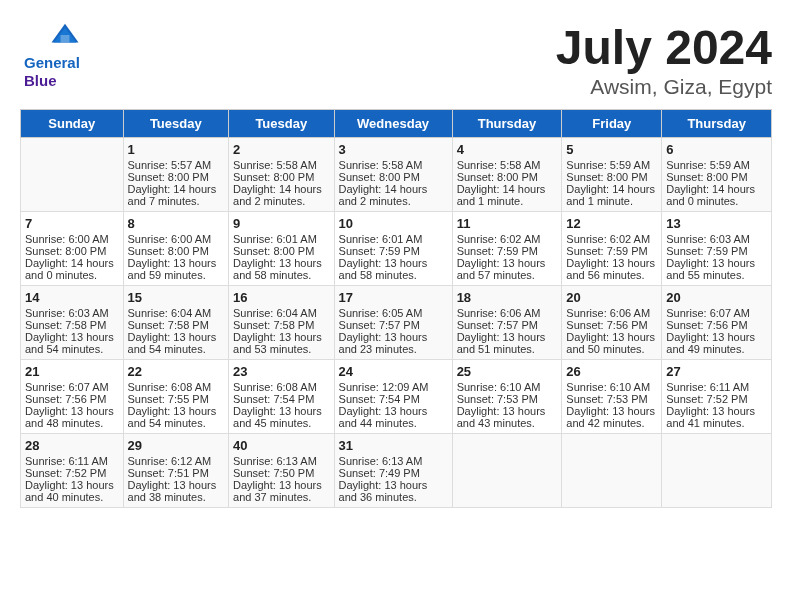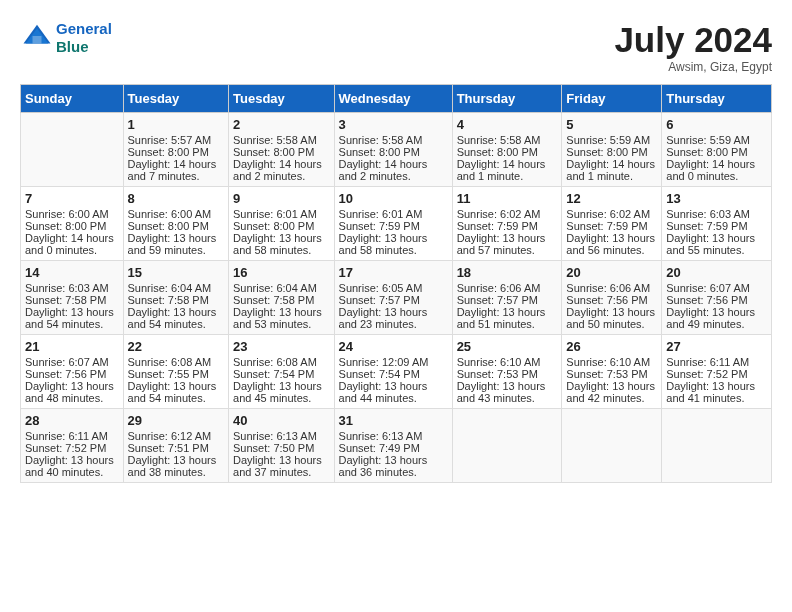--- a/index.html
+++ b/index.html
@@ -11,50 +11,51 @@
       padding: 20px;
     }
     .header {
       display: flex;
       justify-content: space-between;
       align-items: flex-start;
       margin-bottom: 10px;
     }
     .logo {
       display: flex;
-      align-items: center;
+      align-items: flex-end;
+      flex-direction: column;
     }
     .logo-icon {
       width: 30px;
       height: 30px;
       margin-left: 2px;
       margin-right: 0;
     }
     .title-block {
       text-align: right;
     }
     .main-title {
-      font-size: 35px;
+      font-size: 48px;
       font-weight: bold;
       color: #222;
     }
     .subtitle {
-      font-size: 12px;
+      font-size: 21px;
       color: #555;
     }
     table {
       width: 100%;
       border-collapse: collapse;
       font-size: 11px;
     }
     thead tr th {
       background-color: #1565c0;
       color: #fff;
       padding: 6px 4px;
-      text-align: left;
+      text-align: center;
       font-size: 13px;
       font-weight: bold;
       border: 1px solid #ccc;
     }
     tbody tr td {
       border: 1px solid #ddd;
       padding: 4px 4px;
       vertical-align: top;
       font-size: 11px;
       color: #333;
@@ -83,21 +84,21 @@
       <svg class="logo-icon" width="40" height="40" viewBox="0 0 40 40">
         <polygon points="20,5 38,30 2,30" fill="#1565c0"></polygon>
         <polygon points="20,10 35,30 5,30" fill="#1976d2"></polygon>
         <rect x="14" y="20" width="12" height="10" fill="#fff" opacity="0.3"></rect>
       </svg>
     </div>
     <div style="margin-left:4px;">
       <div style="font-size:15px;font-weight:bold;color:#1a1a2e;line-height:1.2;">
         <span style="color:#1565c0;">General</span>
       </div>
-      <div style="font-size:15px;font-weight:bold;color:#0f766e;line-height:1.2;">
+      <div style="font-size:15px;font-weight:bold;color:#4c1d95;line-height:1.2;">
         <span>Blue</span>
       </div>
     </div>
   </div>
   <div class="title-block">
     <div class="main-title">July 2024</div>
     <div class="subtitle">Awsim, Giza, Egypt</div>
   </div>
 </div>
 

